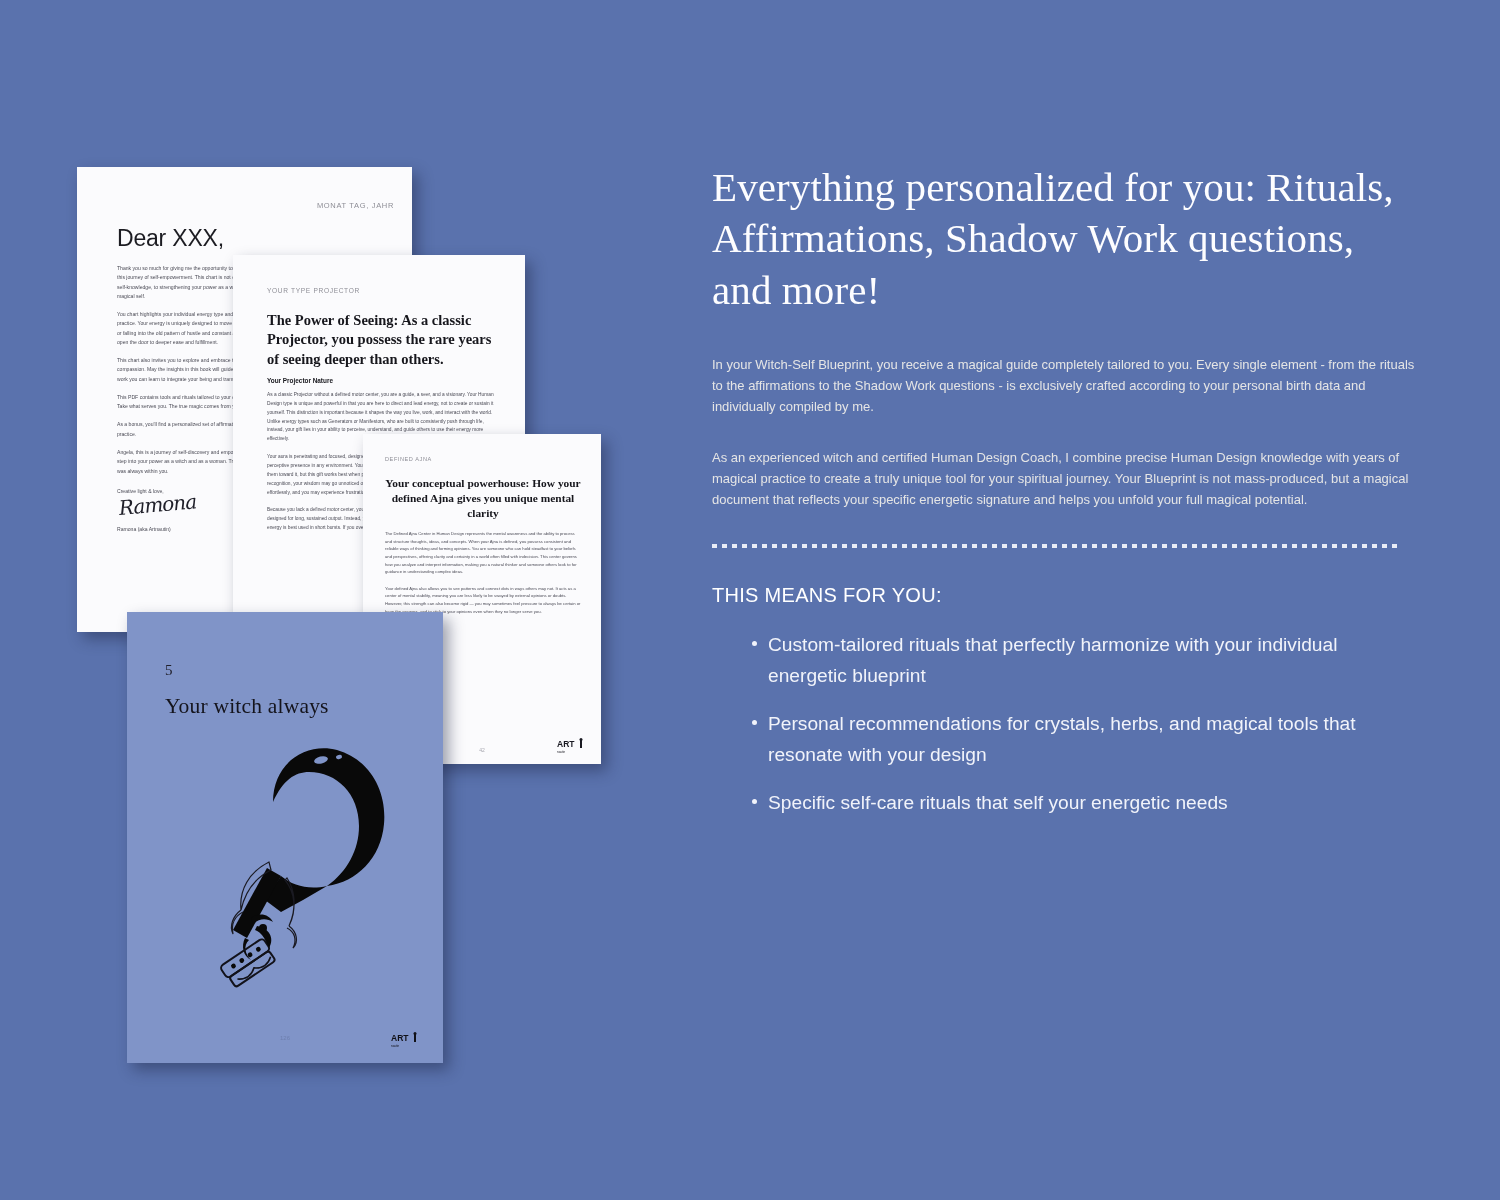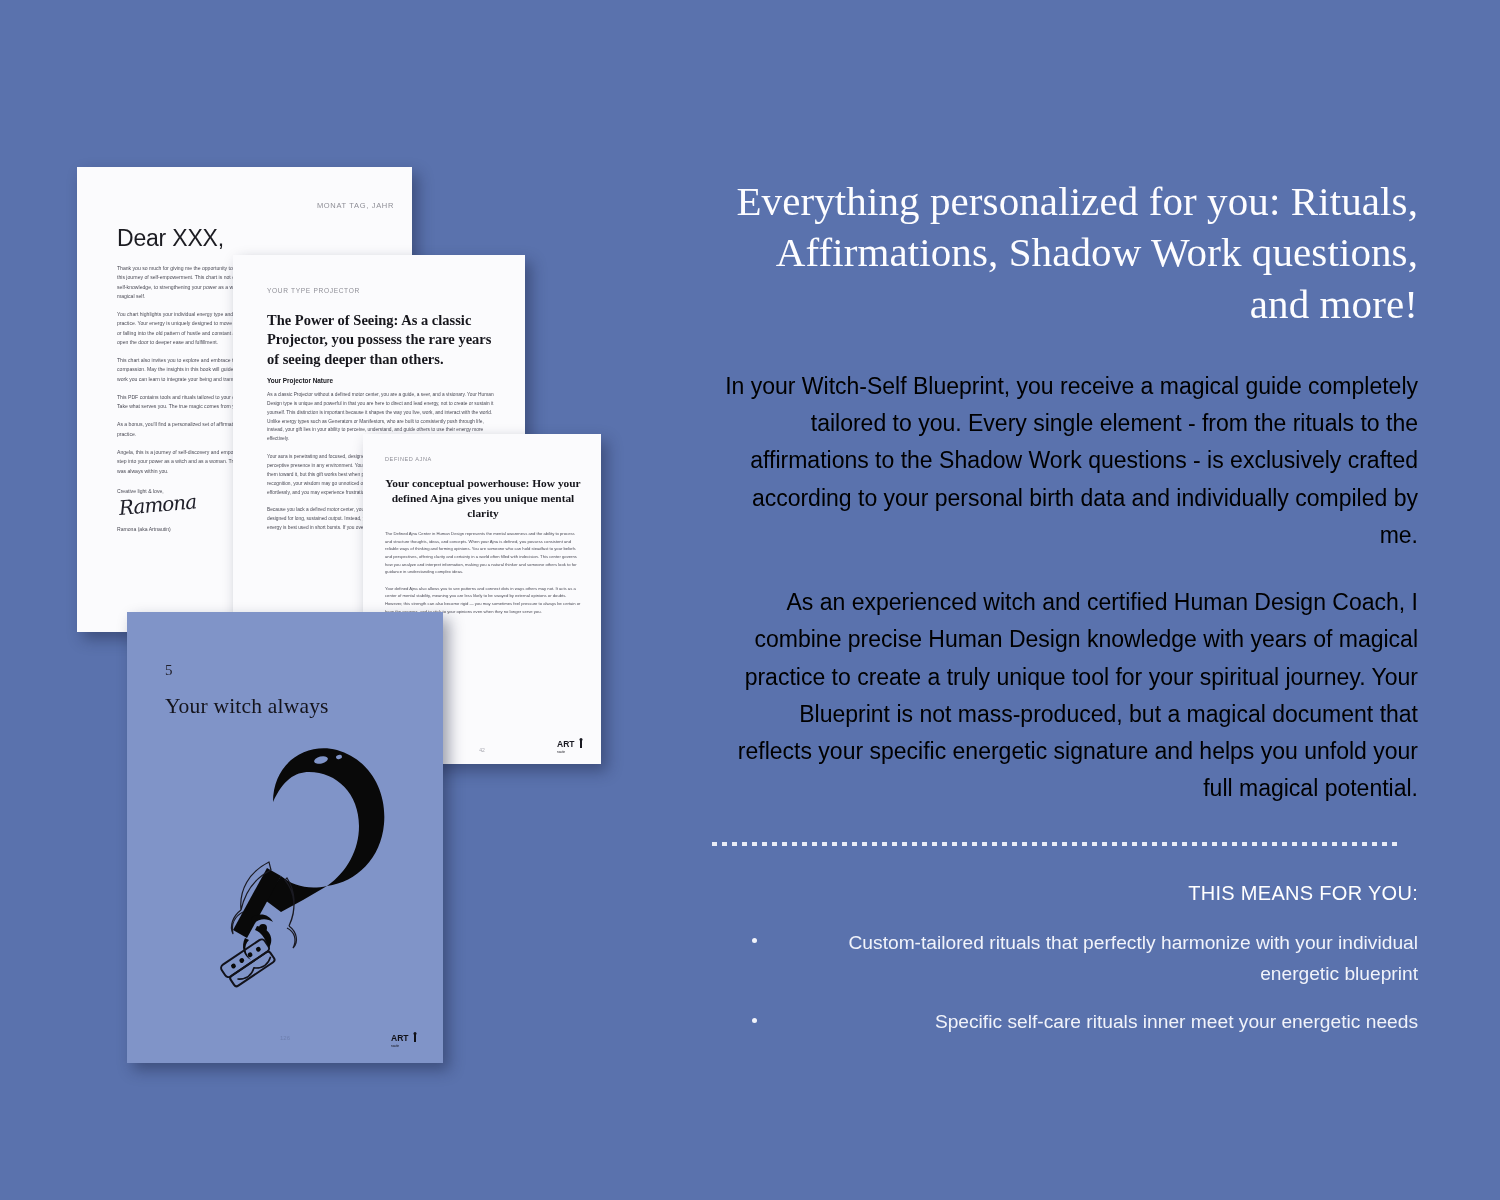--- a/index.html
+++ b/index.html
@@ -104,32 +104,31 @@
   #page4 .logo{position:absolute;right:22px;bottom:14px;}
   #page4 .moon-wrap{
     position:absolute;left:84px;top:128px;width:180px;height:290px;
   }
   .logo-mark{
     display:block;width:30px;height:17px;
   }
 
   
   .copy{
-    position:absolute;left:712px;top:176px;width:706px;
+    position:absolute;left:712px;top:162px;width:706px;
     color:#ffffff;
-    text-align:right;
   }
   .headline-main{
     font-family:"Liberation Serif", serif;
     font-size:41px;line-height:1.25;font-weight:400;
     color:#fdfdff;margin:0 0 38px 0;letter-spacing:.1px;
   }
   .para{
-    font-size:23px;line-height:1.62;color:#000000;
-    margin:0 0 30px 8px;font-weight:300;
+    font-size:13px;line-height:1.62;color:#e5e5e5;
+    margin:0 0 30px 0;font-weight:300;
   }
   .para.second{margin-bottom:34px;}
   .divider{
     height:4px;margin:10px 0 36px 0;width:688px;
     background-image:repeating-linear-gradient(to right,#e9ecf6 0 5px, rgba(0,0,0,0) 5px 10px);
   }
   .means{
     font-size:20px;letter-spacing:.3px;color:#ffffff;
     margin:0 0 22px 0;font-weight:400;
   }
@@ -267,18 +266,22 @@
 
     <p class="means">THIS MEANS FOR YOU:</p>
 
     <ul class="benefits">
       <li>
         <span class="dot"></span>
         <span>Custom-tailored rituals that perfectly harmonize with your individual energetic blueprint</span>
       </li>
       <li>
         <span class="dot"></span>
-        <span>Specific self-care rituals inner meet your energetic needs</span>
+        <span>Personal recommendations for crystals, herbs, and magical tools that resonate with your design</span>
+      </li>
+      <li>
+        <span class="dot"></span>
+        <span>Specific self-care rituals that self your energetic needs</span>
       </li>
     </ul>
   </div>
 
 </div>
 
 </body></html>

